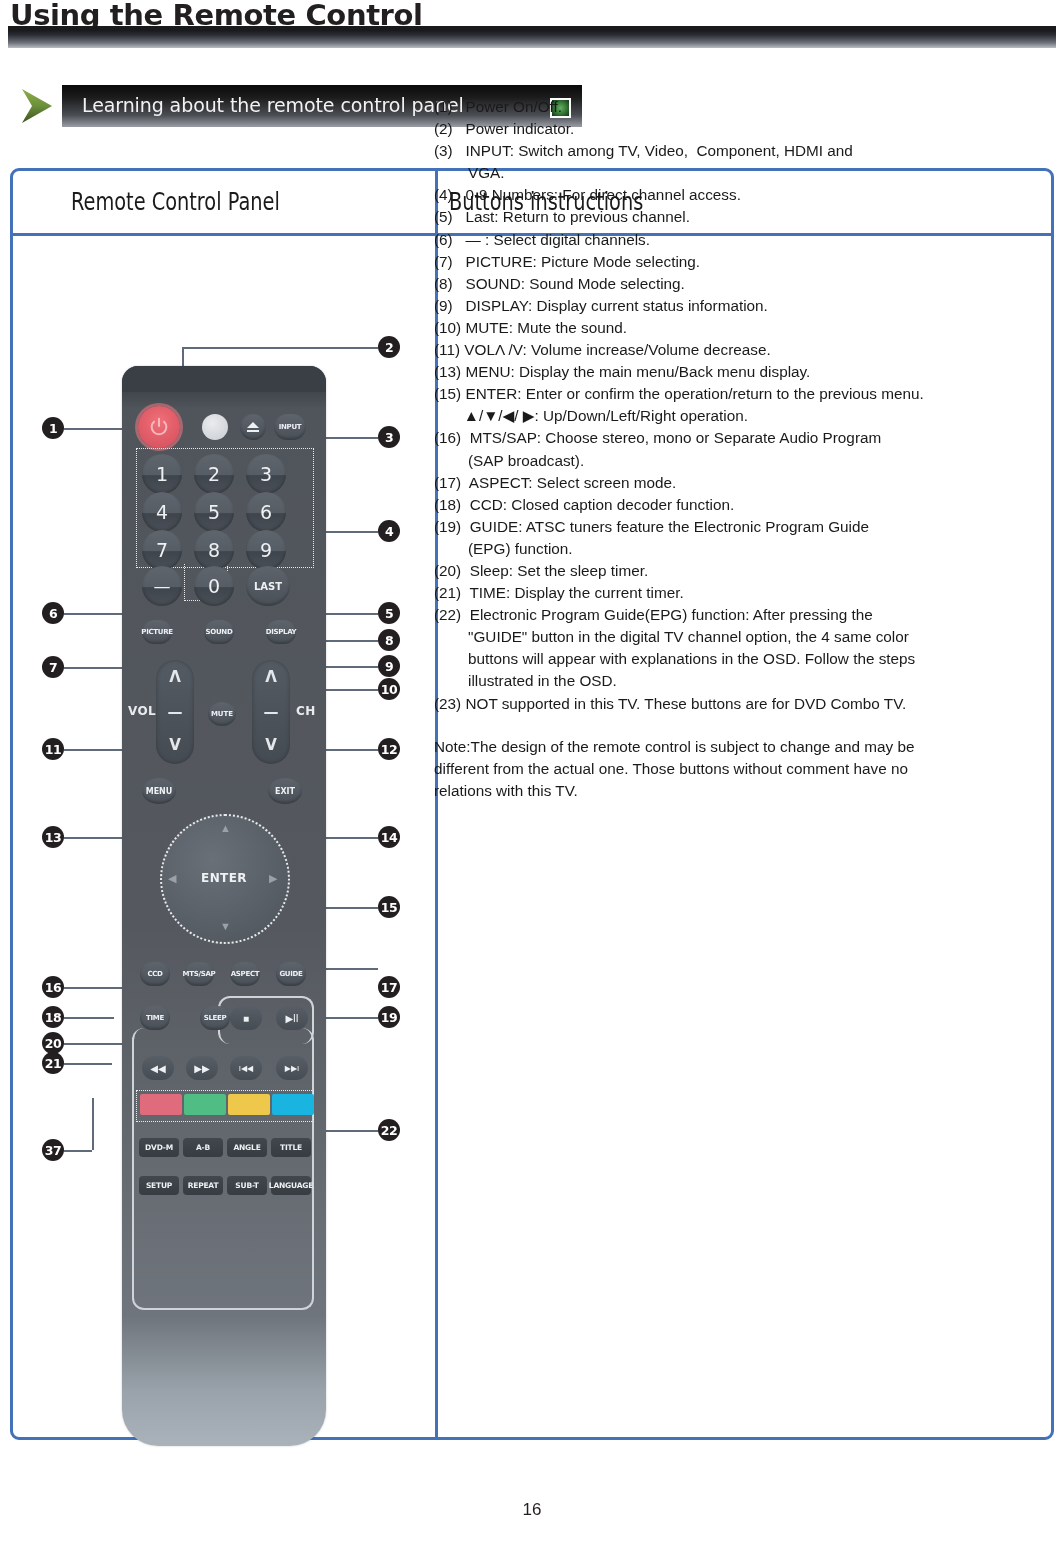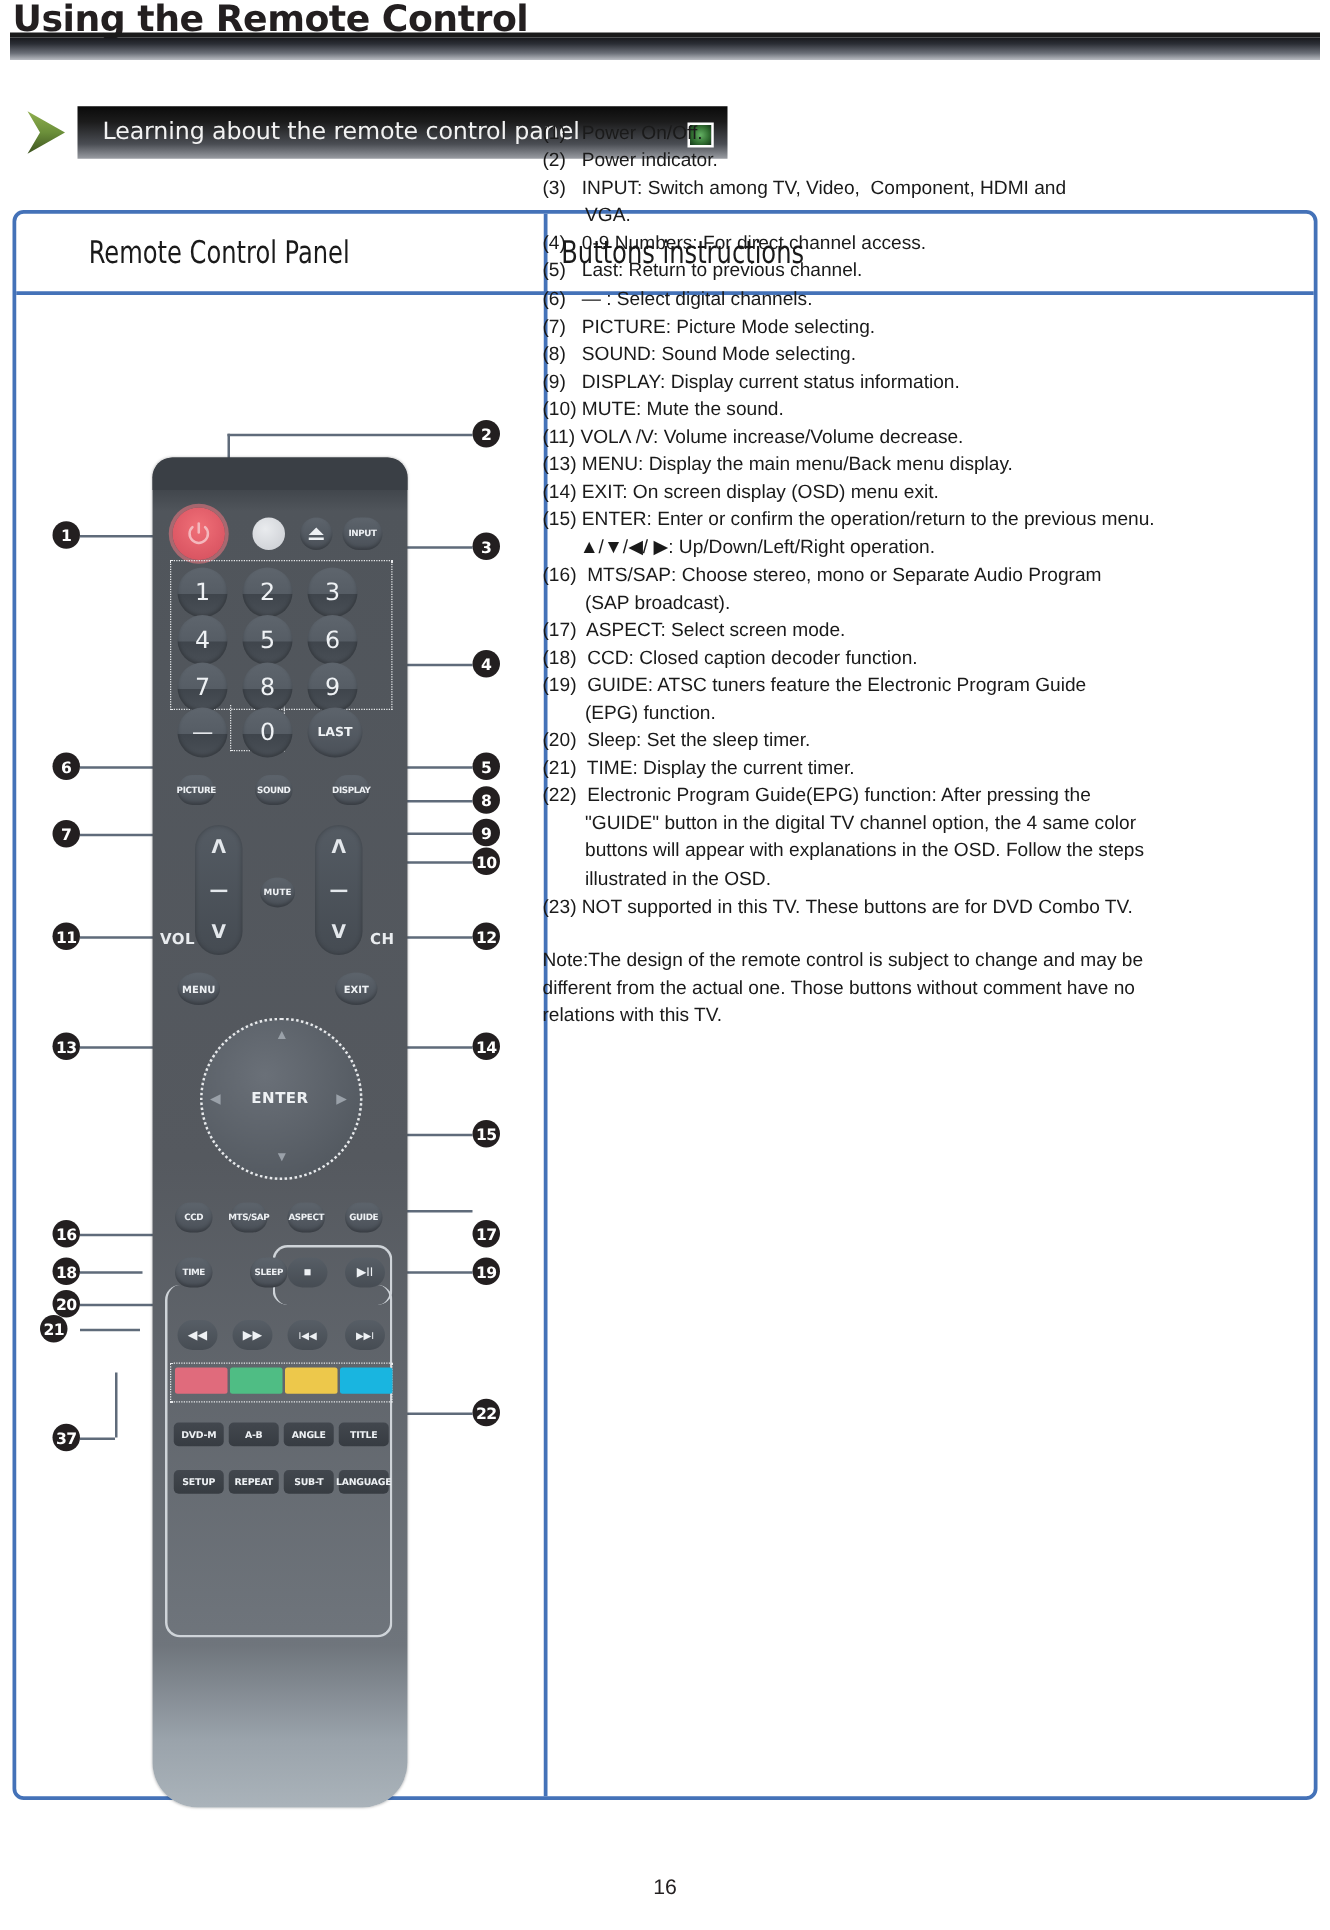--- a/index.html
+++ b/index.html
@@ -123,21 +123,21 @@
     background:linear-gradient(to bottom,#545b63,#454b52);
     color:#e4e8ec;
     box-shadow:inset 0 0 4px rgba(0,0,0,.3);
   }
   .rock span{
     position:absolute;left:0;width:100%;text-align:center;font-size:15px;font-weight:bold;
     font-family:"DejaVu Sans","Liberation Sans",sans-serif;
   }
   .sidelbl{
     position:absolute;color:#e9ecef;font-size:12px;font-weight:bold;
-    font-family:"DejaVu Sans","Liberation Sans",sans-serif;letter-spacing:.4px;margin-top:40px;
+    font-family:"DejaVu Sans","Liberation Sans",sans-serif;letter-spacing:.4px;
   }
   .dpad{
     position:absolute;width:126px;height:126px;border-radius:50%;
     border:2px dotted #e8eaec;
     background:radial-gradient(circle at 40% 35%,#6a7078,#4d535a);
   }
   .dpad .center{
     position:absolute;left:31px;top:31px;width:62px;height:62px;border-radius:50%;
     background:linear-gradient(135deg,#5b6views 0%,#5b6168 0%,#474d54 100%);
     display:flex;align-items:center;justify-content:center;
@@ -209,21 +209,20 @@
       <div class="row">        VGA.</div>
       <div class="row">(4)   0-9 Numbers: For direct channel access.</div>
       <div class="row">(5)   Last: Return to previous channel.</div>
       <div class="row">(6)   — : Select digital channels.</div>
       <div class="row">(7)   PICTURE: Picture Mode selecting.</div>
       <div class="row">(8)   SOUND: Sound Mode selecting.</div>
       <div class="row">(9)   DISPLAY: Display current status information.</div>
       <div class="row">(10) MUTE: Mute the sound.</div>
       <div class="row">(11) VOLΛ /V: Volume increase/Volume decrease.</div>
       <div class="row">(13) MENU: Display the main menu/Back menu display.</div>
-      <div class="row">(14) EXIT: On screen display (OSD) menu exit.</div>
       <div class="row">(15) ENTER: Enter or confirm the operation/return to the previous menu.</div>
       <div class="row">       ▲/▼/◀/ ▶: Up/Down/Left/Right operation.</div>
       <div class="row">(16)  MTS/SAP: Choose stereo, mono or Separate Audio Program</div>
       <div class="row">        (SAP broadcast).</div>
       <div class="row">(17)  ASPECT: Select screen mode.</div>
       <div class="row">(18)  CCD: Closed caption decoder function.</div>
       <div class="row">(19)  GUIDE: ATSC tuners feature the Electronic Program Guide</div>
       <div class="row">        (EPG) function.</div>
       <div class="row">(20)  Sleep: Set the sleep timer.</div>
       <div class="row">(21)  TIME: Display the current timer.</div>
@@ -286,21 +285,21 @@
       <div class="callout" style="left: 42px; top: 570px;">11</div>
       <div class="callout" style="left: 378px; top: 570px;">12</div>
       <div class="callout" style="left: 42px; top: 658px;">13</div>
       <div class="callout" style="left: 378px; top: 658px;">14</div>
       <div class="callout" style="left: 378px; top: 728px;">15</div>
       <div class="callout" style="left: 42px; top: 808px;">16</div>
       <div class="callout" style="left: 378px; top: 808px;">17</div>
       <div class="callout" style="left: 42px; top: 838px;">18</div>
       <div class="callout" style="left: 378px; top: 838px;">19</div>
       <div class="callout" style="left: 42px; top: 864px;">20</div>
-      <div class="callout" style="left: 32px; top: 884px;">21</div>
+      <div class="callout" style="left: 42px; top: 884px;">21</div>
       <div class="callout" style="left: 378px; top: 951px;">22</div>
       <div class="callout" style="left: 42px; top: 971px;">37</div>
     </div>
 
   <div class="remote">
     <div class="remote-top"></div>
 
     <div class="rbtn pow" style="left:16px;top:40px;">
       <svg viewBox="0 0 24 24" fill="none" stroke="#f4b8bd" stroke-width="2.2" stroke-linecap="round">
         <path d="M12 3 L12 11"></path>

